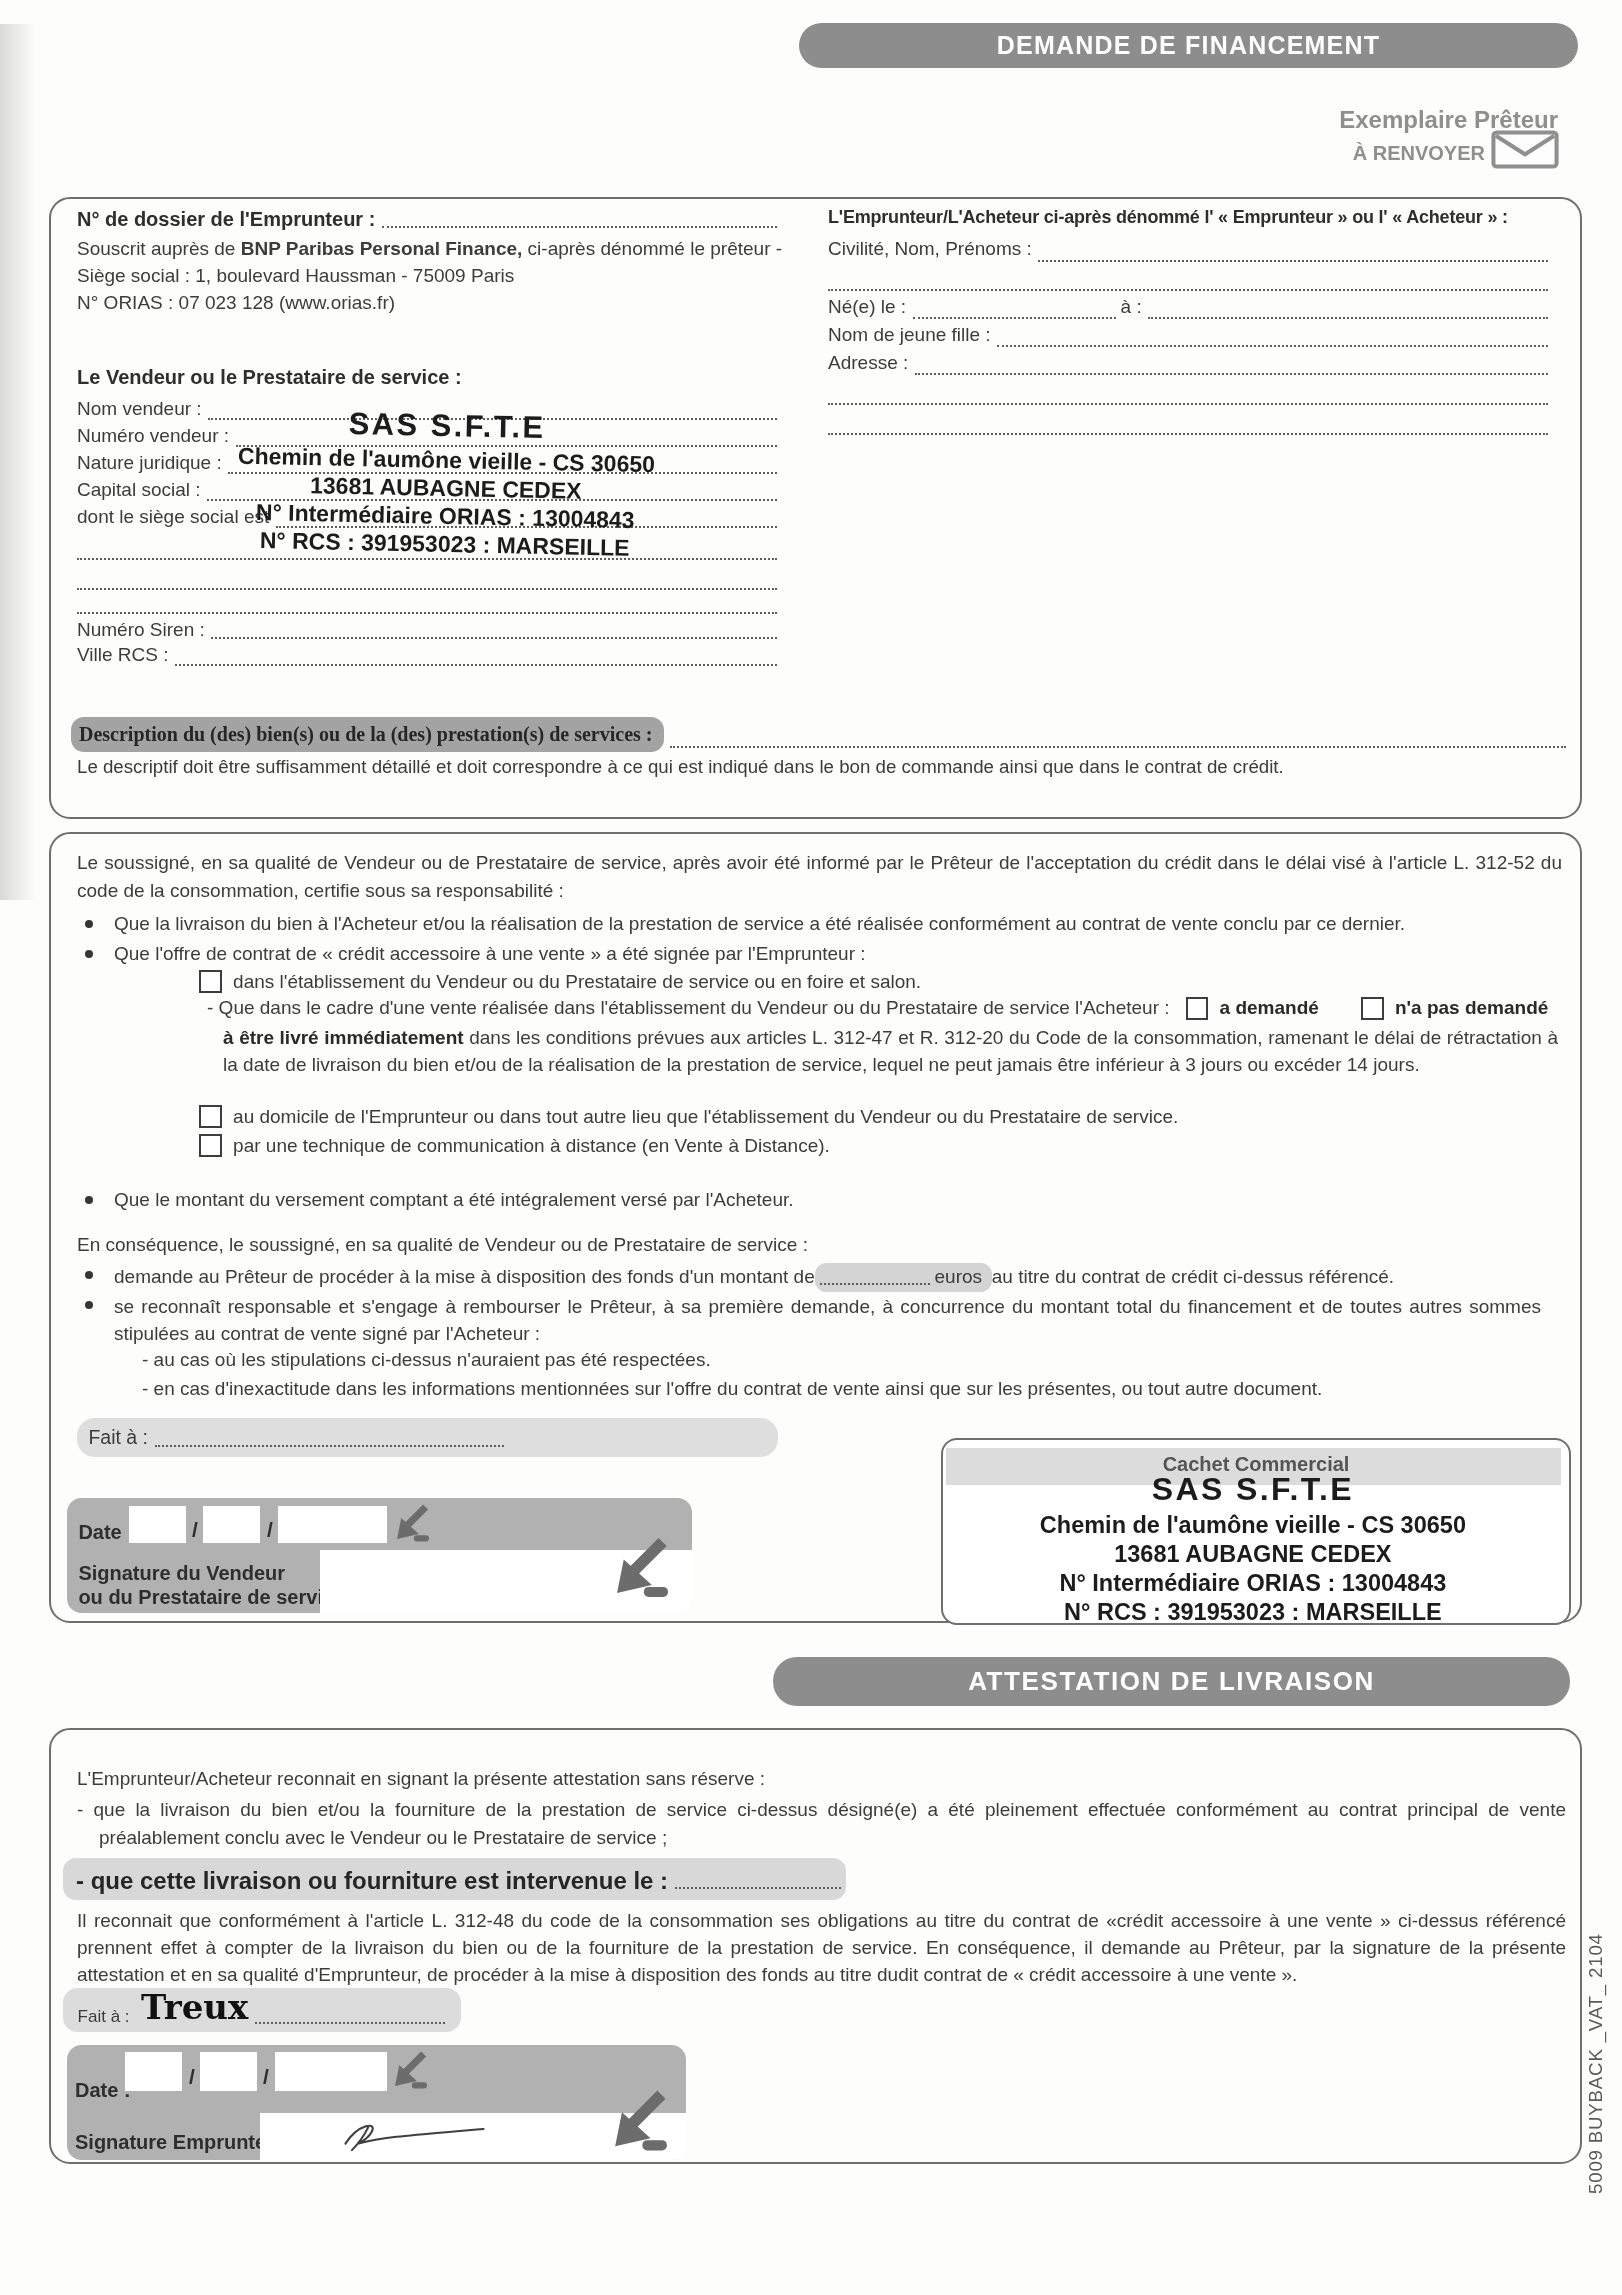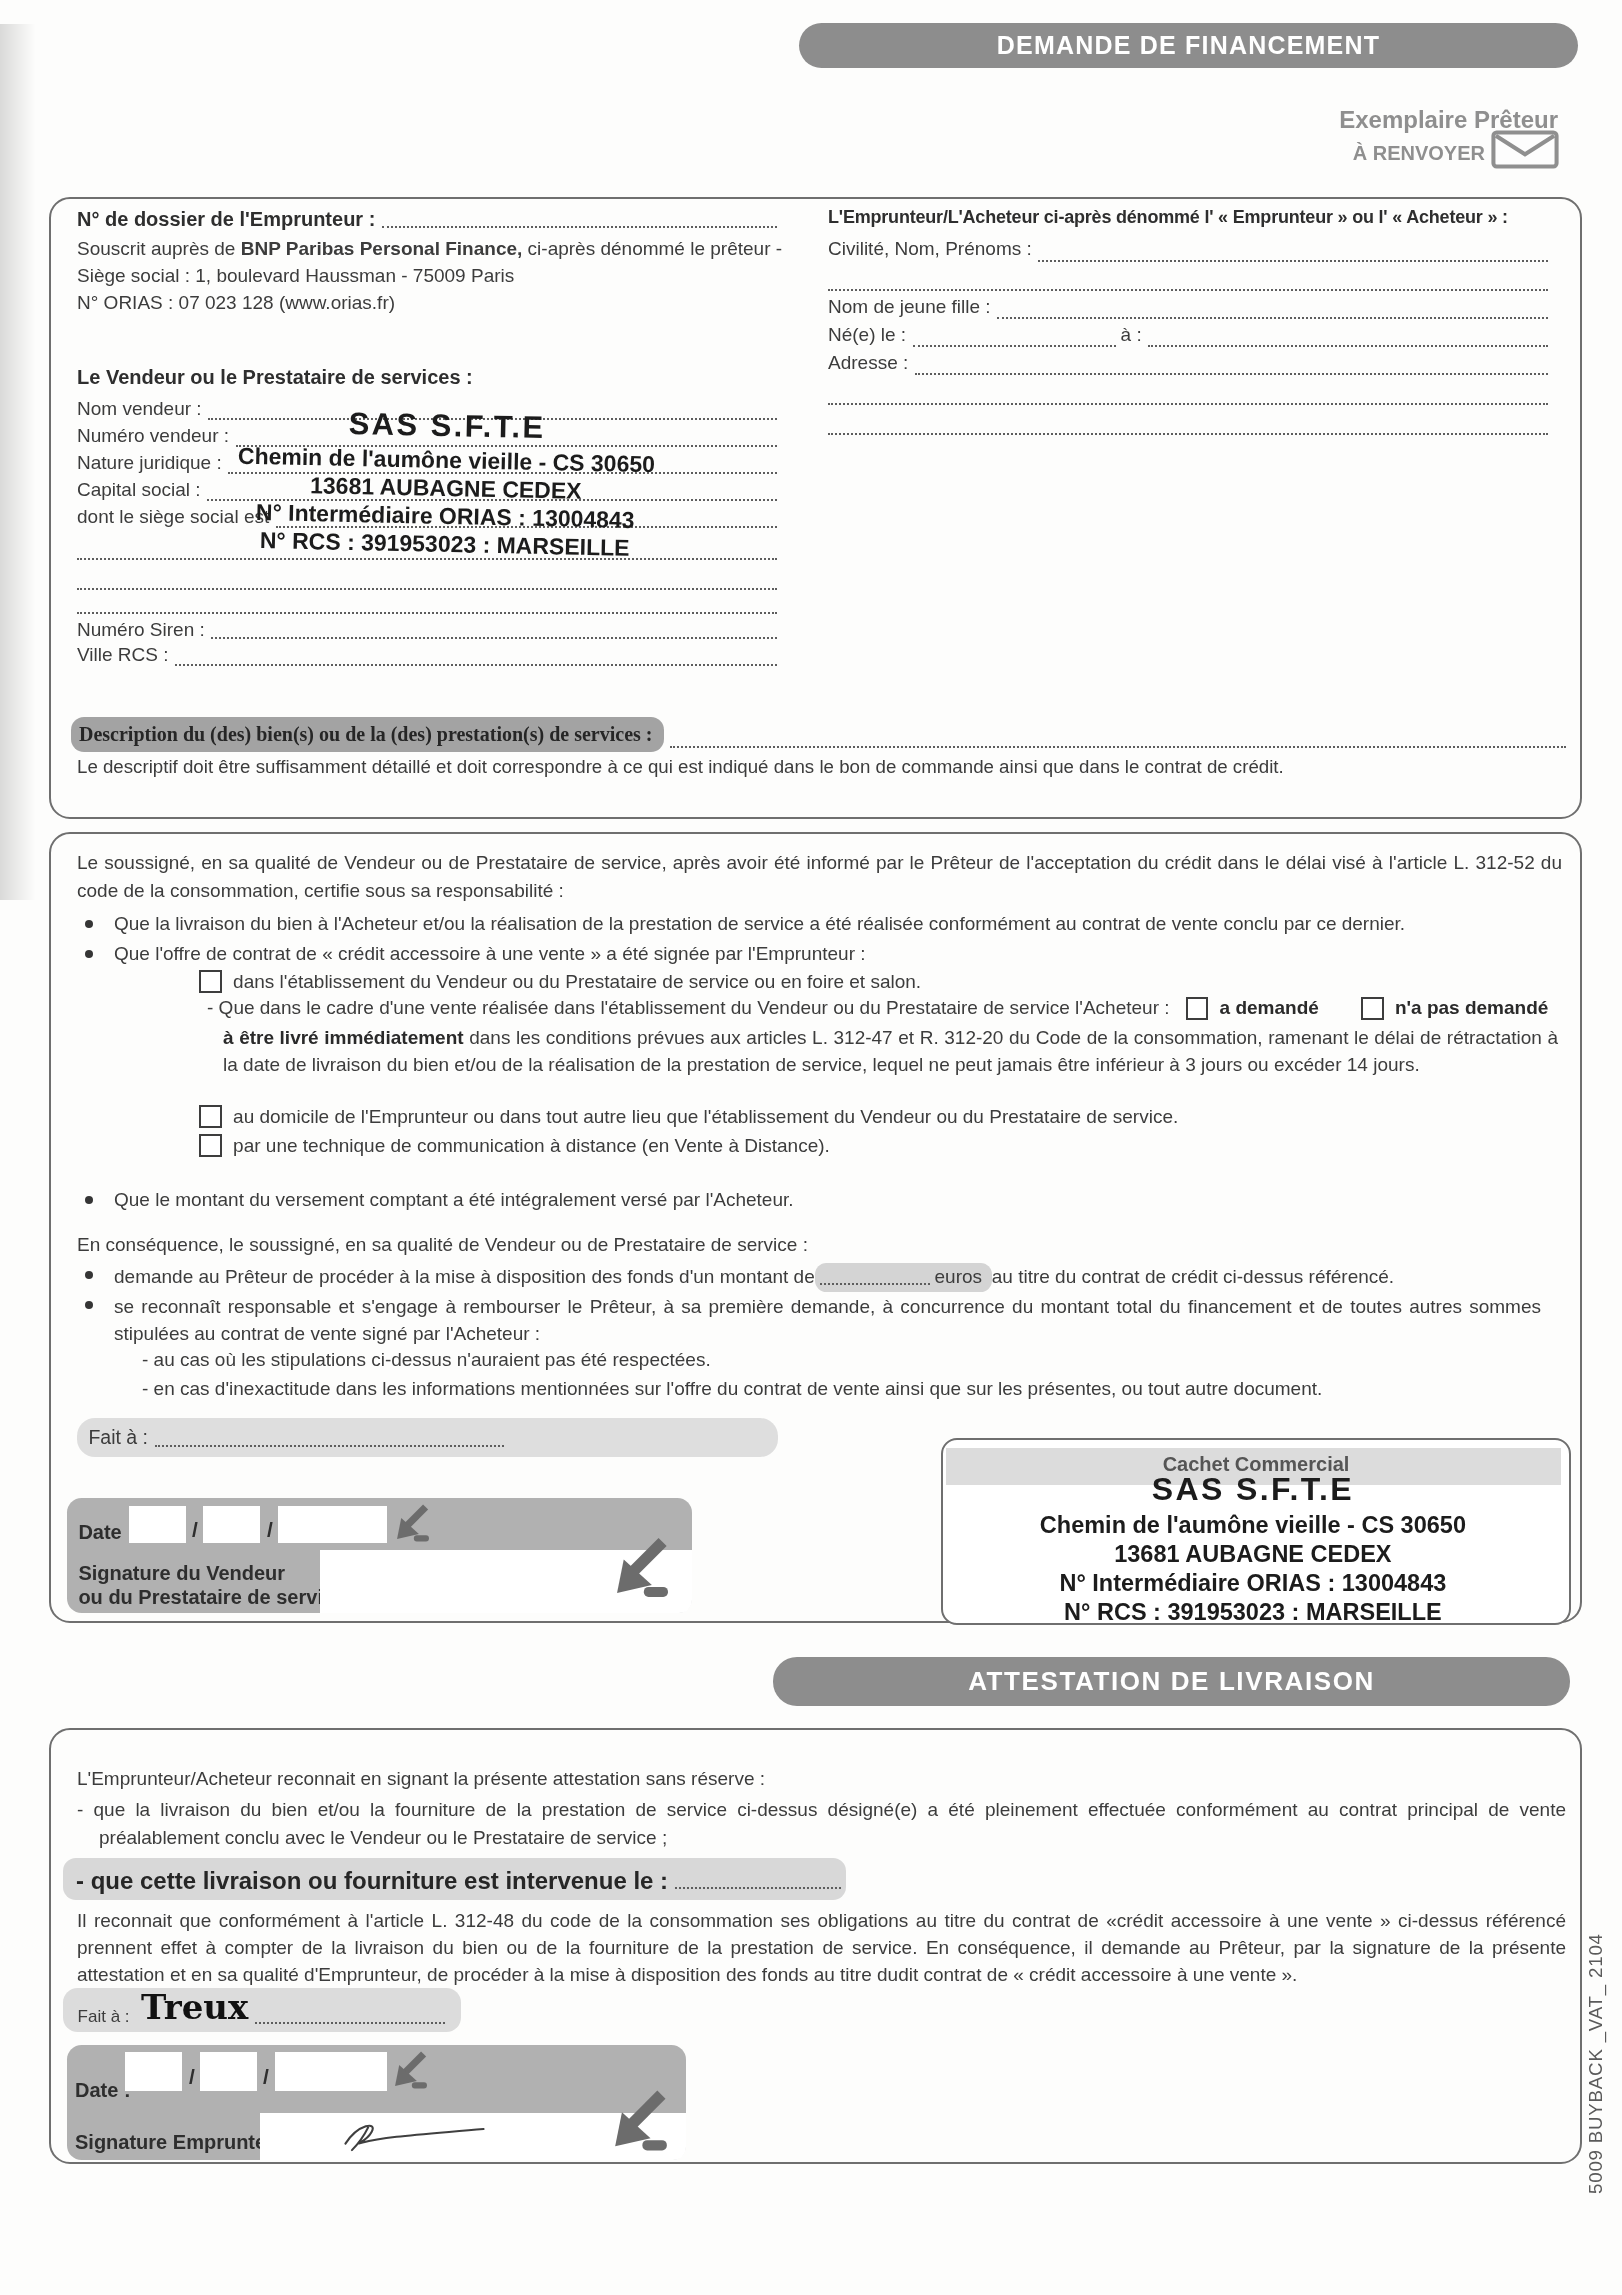--- a/index.html
+++ b/index.html
@@ -60,21 +60,21 @@
   <span class="b lbl" style="font-size:20px;color:#2e2e2e;">N° de dossier de l'Emprunteur :</span>
   <span class="dots"></span>
 </div>
 
 <div class="abs" style="left:77px;top:235px;width:734px;line-height:27px;">
   <div class="nw"><span>Souscrit auprès de </span><span class="b">BNP Paribas Personal Finance,</span><span> ci-après dénommé le prêteur -</span></div>
   <div class="nw">Siège social : 1, boulevard Haussman - 75009 Paris</div>
   <div class="nw">N° ORIAS : 07 023 128 (www.orias.fr)</div>
 </div>
 
-<div class="abs b" style="left:77px;top:364px;font-size:20px;color:#2e2e2e;">Le Vendeur ou le Prestataire de services :</div>
+<div class="abs b" style="left:77px;top:364px;font-size:20px;color:#2e2e2e;">Le Vendeur ou le Prestataire de service :</div>
 
 <div class="abs" style="left:77px;top:397px;width:702px;">
   <div class="fullrow fl">
       <span class="lbl">Nom vendeur :</span>
       <span class="dots"></span>
     </div>
   <div class="fullrow fl">
       <span class="lbl">Numéro vendeur :</span>
       <span class="dots"></span>
     </div>
@@ -121,29 +121,29 @@
 
 <div class="abs" style="left:828px;top:237px;width:722px;">
   <div class="fullrow fl" style="height:29px;">
       <span class="lbl">Civilité, Nom, Prénoms :</span>
       <span class="dots"></span>
     </div>
   <div class="fullrow fl" style="height:29px;">
       <span class="dots" style="margin-left:0;"></span>
     </div>
   <div class="fullrow fl" style="height:28px;">
-      <span class="lbl">Nom de jeune fille :</span>
-      <span class="dots"></span>
-    </div>
-  <div class="fullrow fl" style="height:28px;">
     <span class="lbl">Né(e) le :</span>
     <span class="dotsfix" style="width:203px;"></span>
     <span class="lbl">à :</span>
     <span class="dots"></span>
   </div>
+  <div class="fullrow fl" style="height:28px;">
+      <span class="lbl">Nom de jeune fille :</span>
+      <span class="dots"></span>
+    </div>
   <div class="fullrow fl" style="height:28px;">
       <span class="lbl">Adresse :</span>
       <span class="dots"></span>
     </div>
   <div class="fullrow fl" style="height:30px;">
       <span class="dots" style="margin-left:0;"></span>
     </div>
   <div class="fullrow fl" style="height:30px;">
       <span class="dots" style="margin-left:0;"></span>
     </div>

